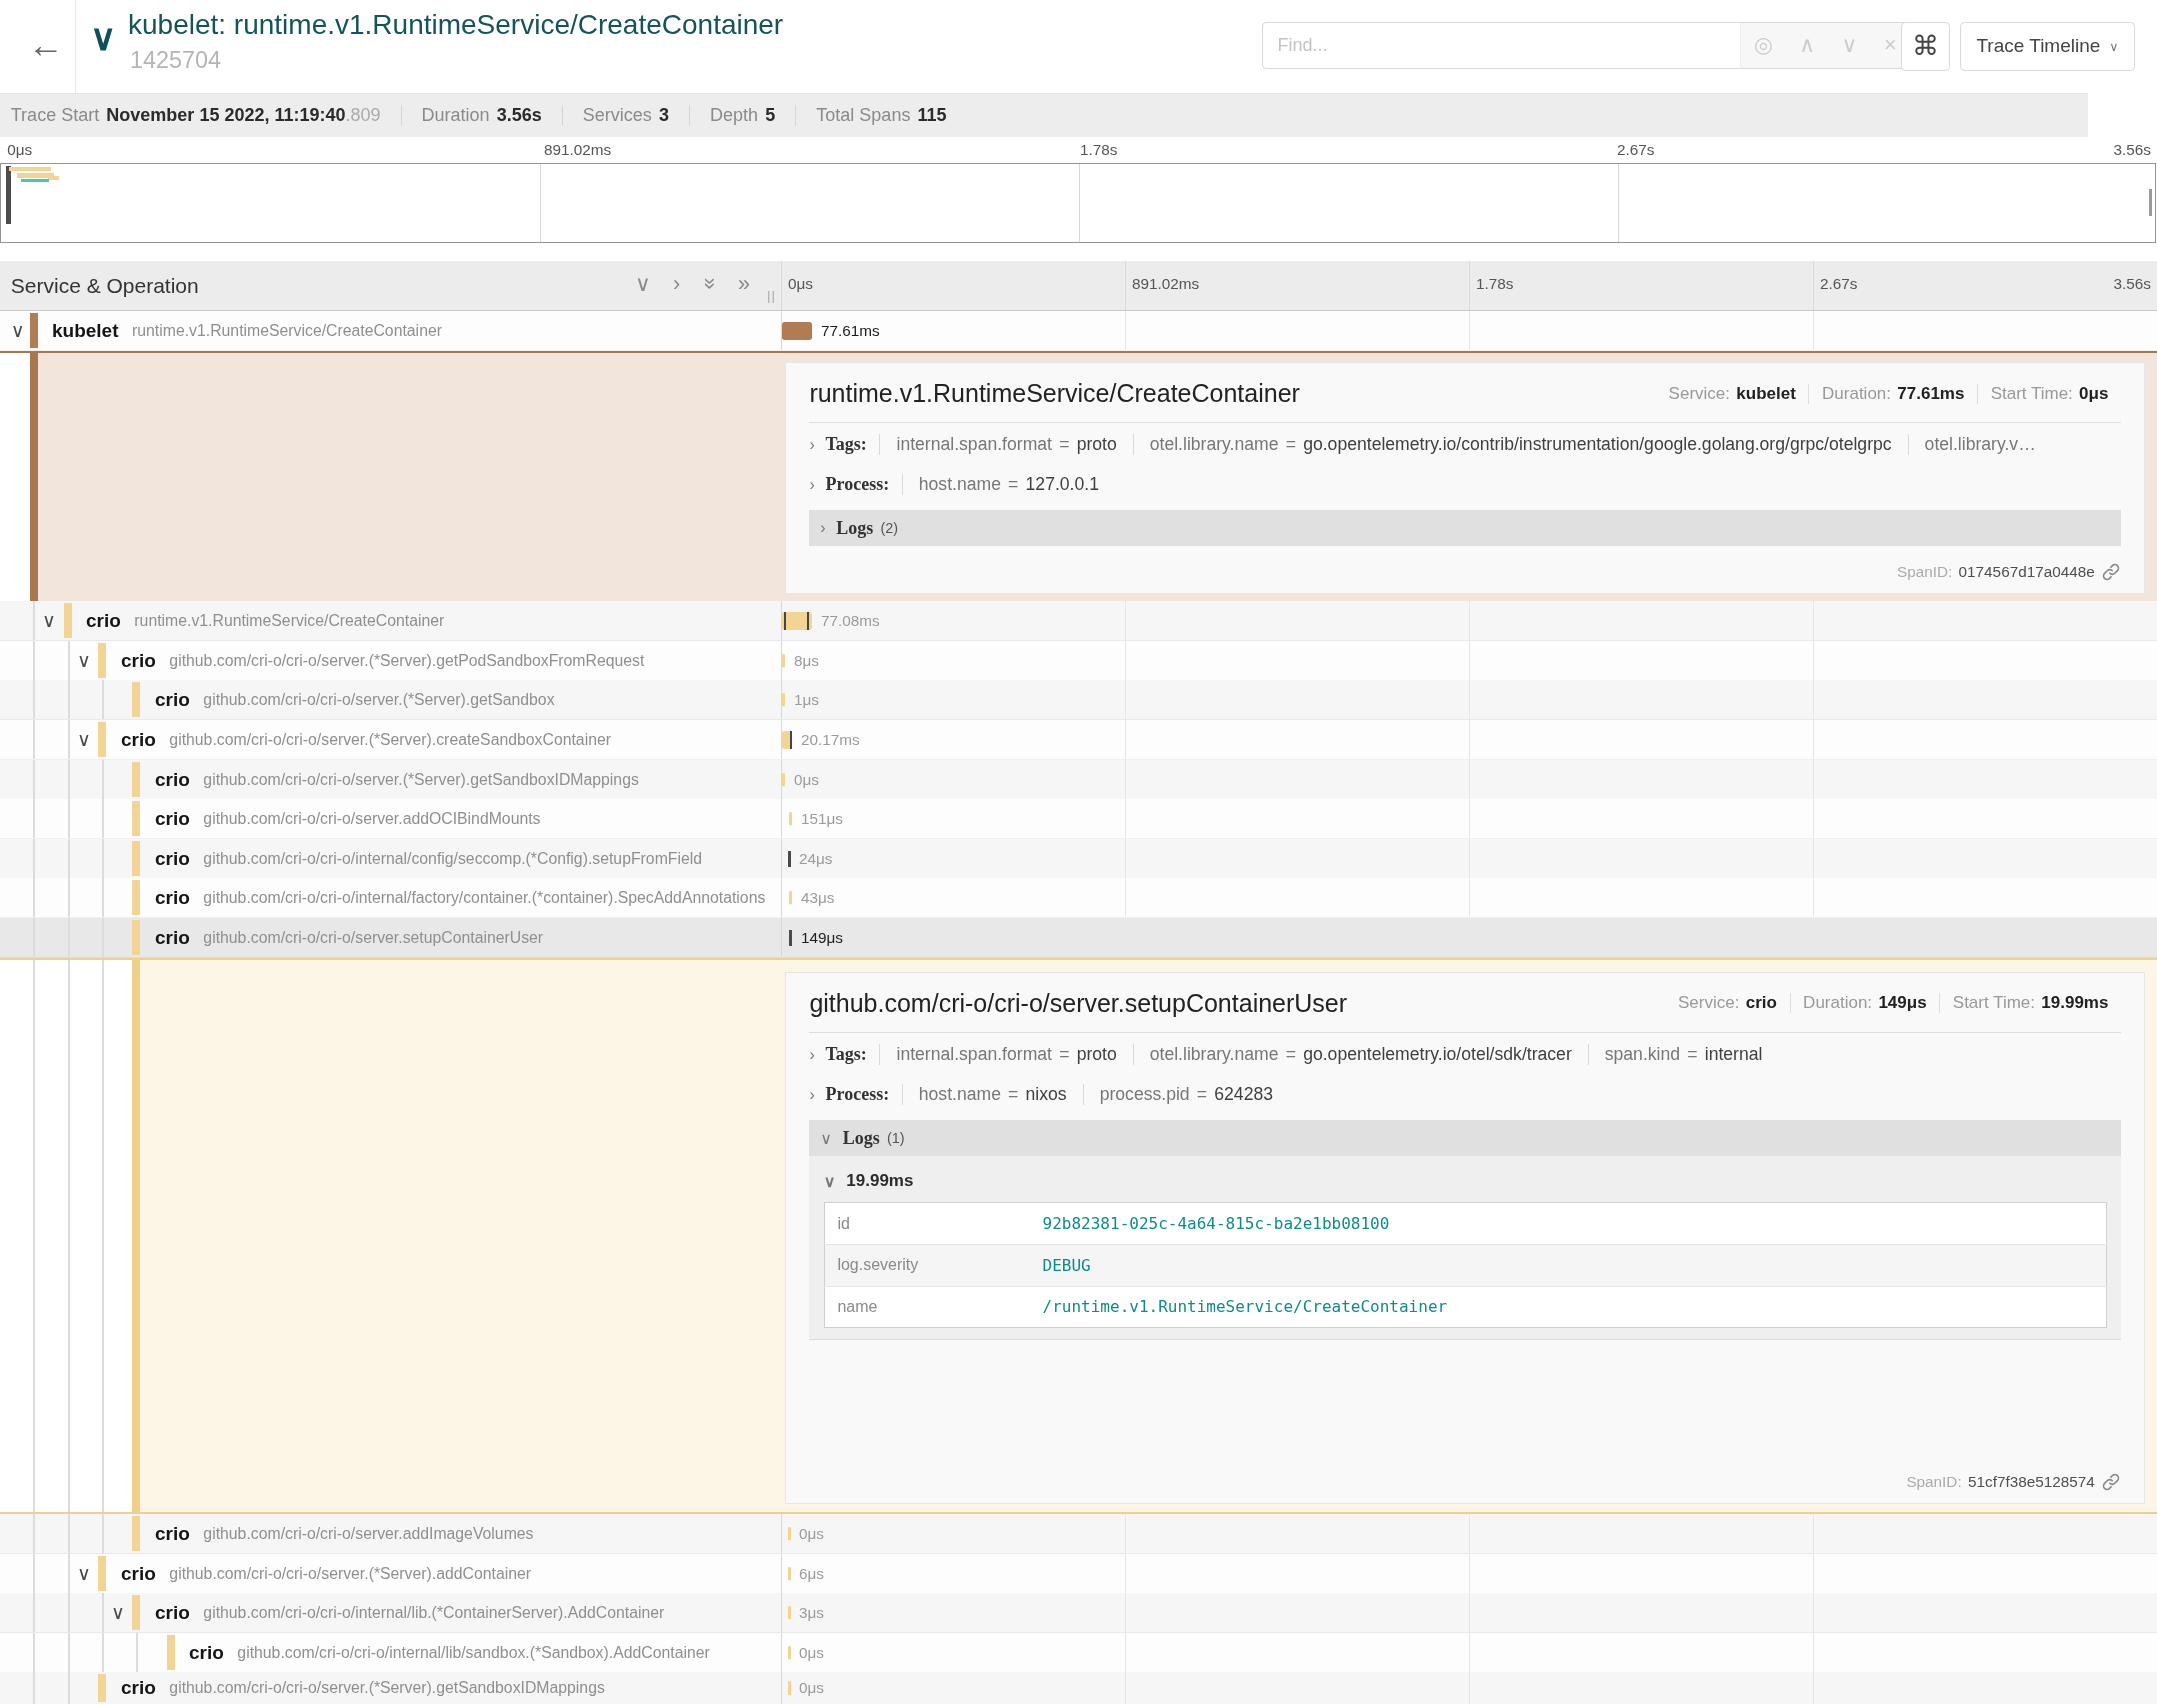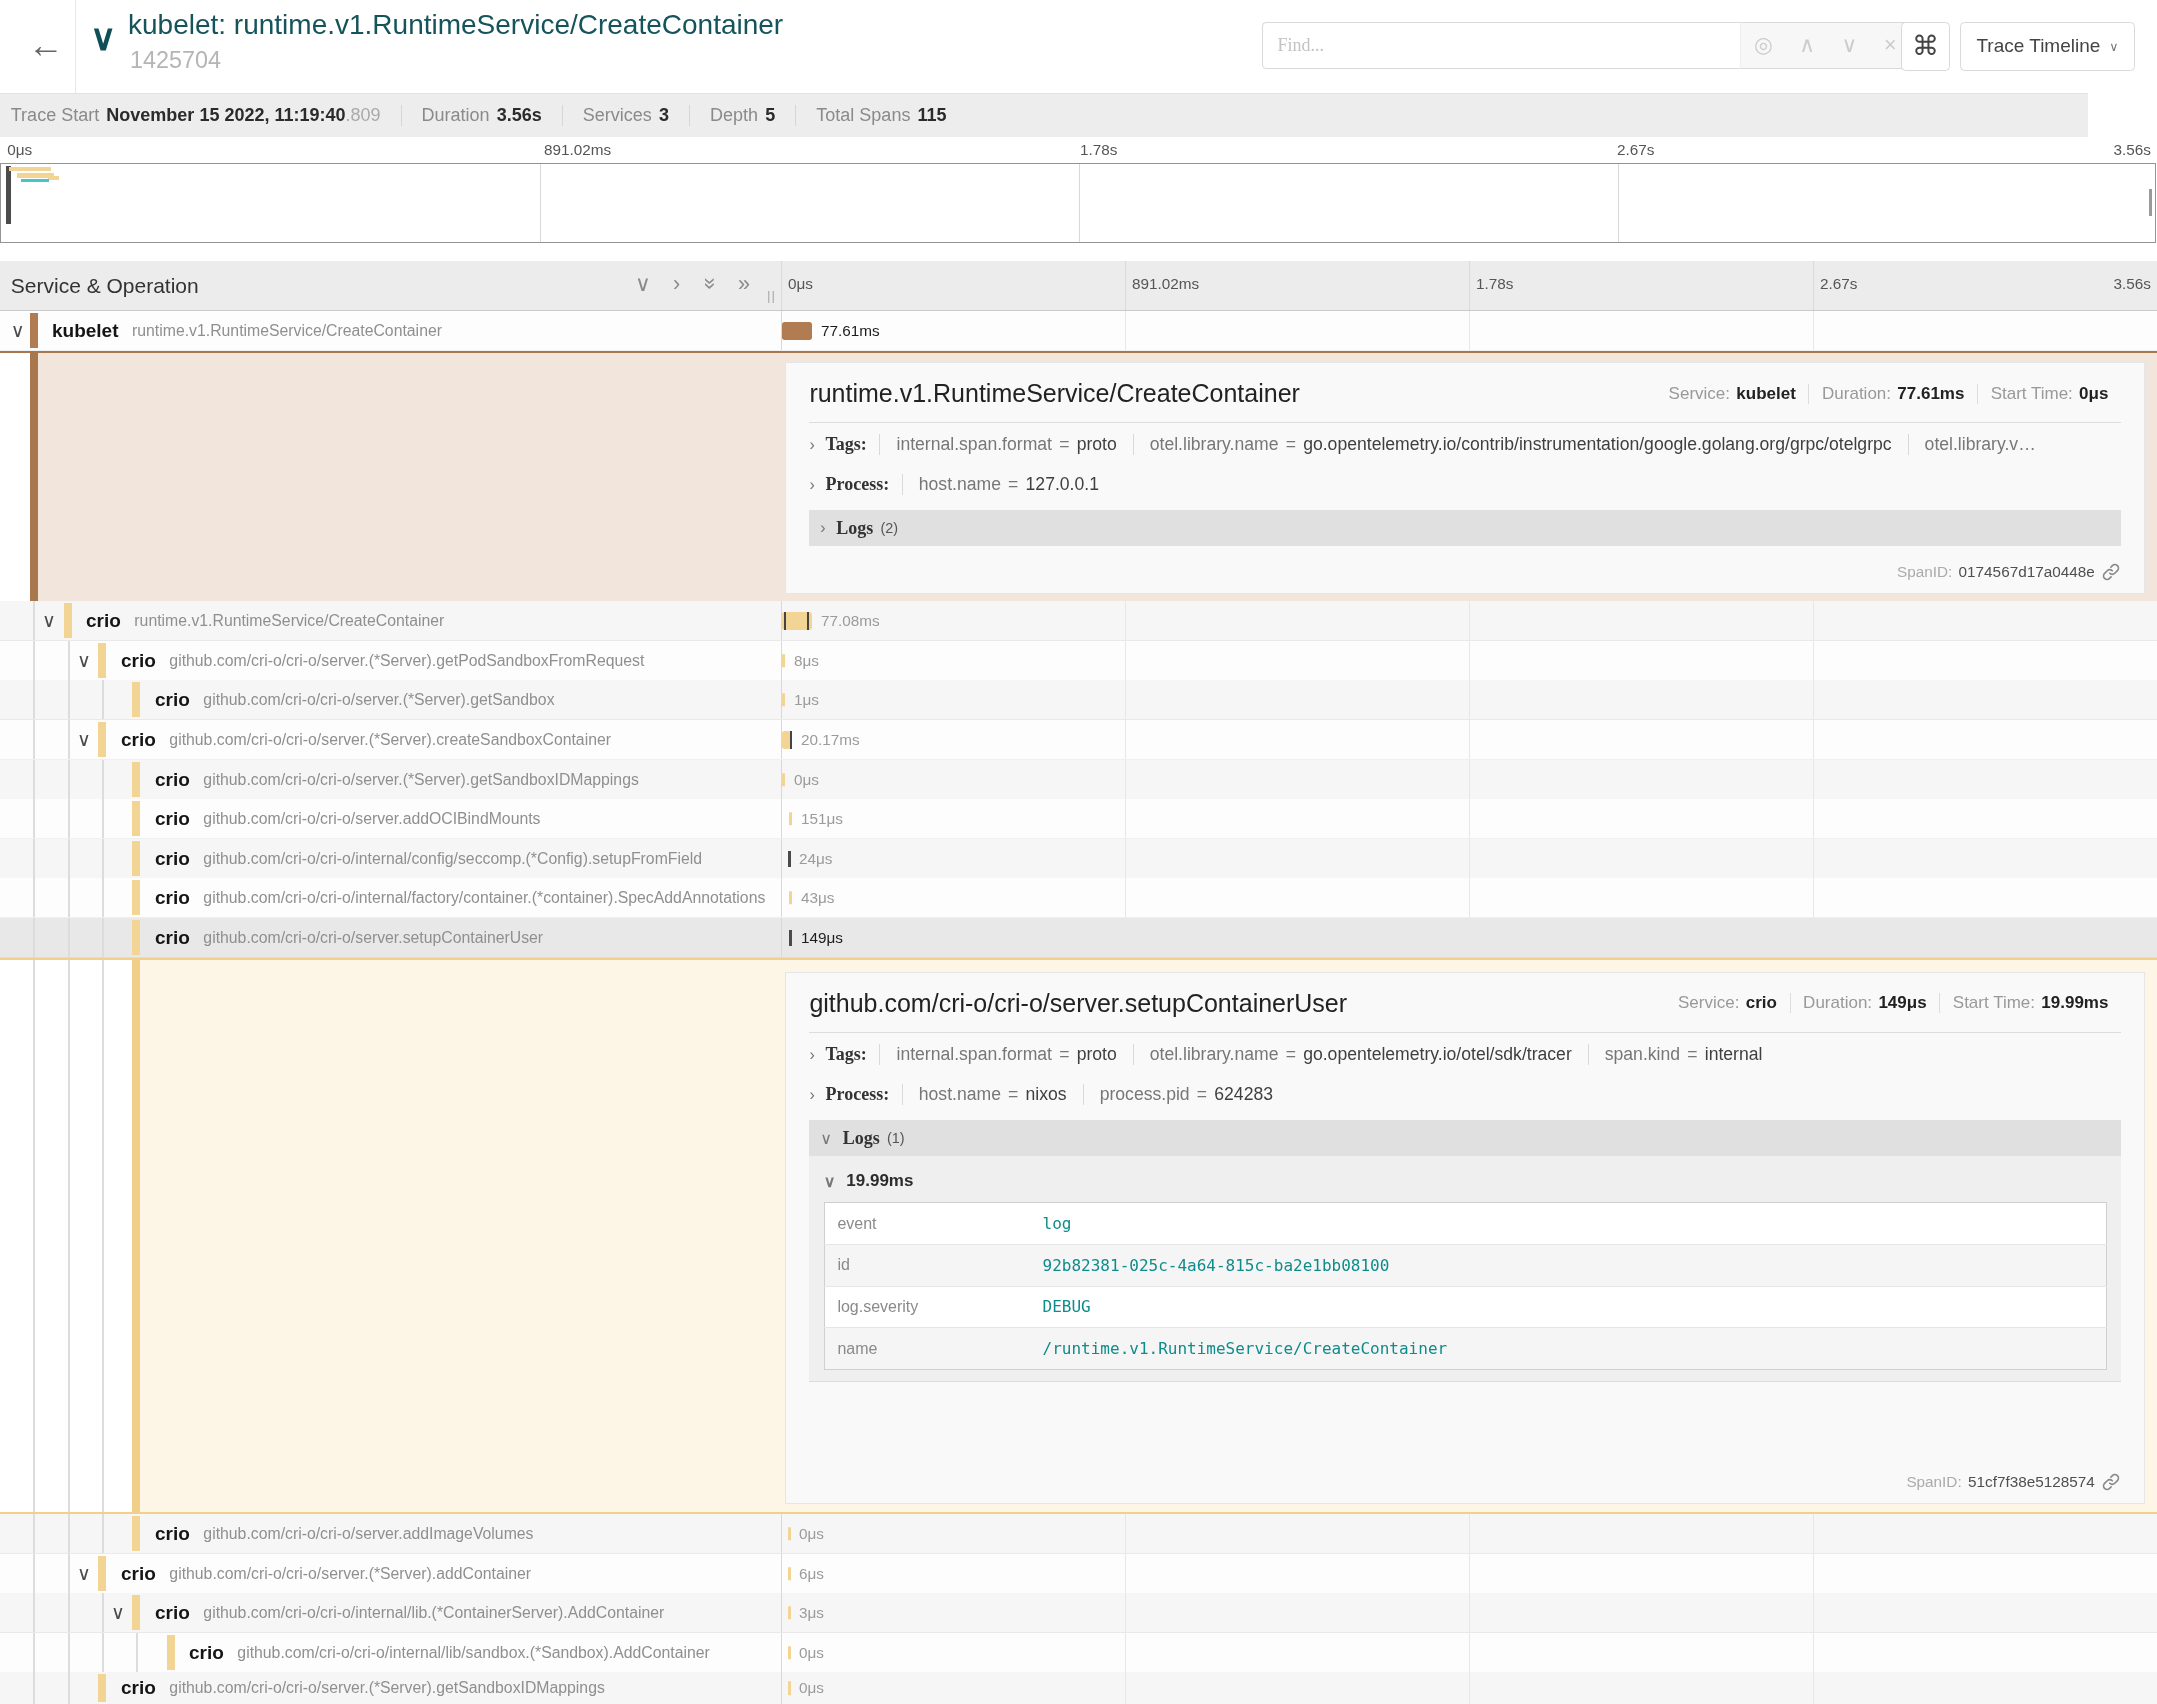--- a/index.html
+++ b/index.html
@@ -8,21 +8,21 @@
 
   
   #topbar{position:absolute;top:0;left:0;width:2158px;height:93px;background:#fff;}
   #back-btn{position:absolute;left:20px;top:16px;width:52px;height:58px;display:flex;align-items:center;justify-content:center;font-size:36px;color:#666;cursor:pointer;}
   #topbar .vdiv{position:absolute;left:75px;top:0;width:0.9px;height:93px;background:#e8e8e8;}
   #title-chevron{position:absolute;left:90px;top:20px;font-size:36px;font-weight:700;color:#0e4f58;line-height:36px;}
   #trace-title{position:absolute;left:128px;top:9px;font-size:28px;font-weight:500;color:#15545a;text-decoration-color:#15545a;white-space:nowrap;}
   #trace-id{position:absolute;left:130px;top:47px;font-size:23.4px;color:#b5b5b5;}
 
   #findwrap{position:absolute;left:1262px;top:21.6px;height:47px;display:flex;}
-  #find-input{width:448px;height:45px;border:0.9px solid #d9d9d9;border-right:none;border-radius:4.5px 0 0 4.5px;padding:0 14.4px;font-size:18px;color:#444;outline:none;background:#fff;font-family:Liberation Serif, serif;}
+  #find-input{width:448px;height:45px;border:0.9px solid #d9d9d9;border-right:none;border-radius:4.5px 0 0 4.5px;padding:0 14.4px;font-size:18px;color:#444;outline:none;background:#fff;font-family:Liberation Sans, sans-serif;}
   #find-input::placeholder{color:#c3c3c3;}
   #find-tools{width:169px;height:45px;border:0.9px solid #d9d9d9;border-left:0.9px solid #eee;border-radius:0 4.5px 4.5px 0;background:#f7f7f7;display:flex;align-items:center;justify-content:space-around;color:#ccc;font-size:21.6px;}
   #find-tools span{cursor:pointer;}
   .sqbtn{position:absolute;top:21.6px;height:47px;border:0.9px solid #d9d9d9;border-radius:4.5px;background:#fff;display:flex;align-items:center;justify-content:center;color:#444;cursor:pointer;}
   #kbd-btn{left:1901px;width:47px;font-size:27px;}
   #view-btn{left:1960px;width:173px;font-size:19px;gap:9px;}
   #view-btn .caret{font-size:12.6px;color:#777;}
 
   
   #statsbar{position:absolute;top:93px;left:0;width:2088px;height:43px;background:#ededed;border-top:0.9px solid #e2e2e2;display:flex;align-items:center;font-size:18px;color:#8a8a8a;}
@@ -504,24 +504,20 @@
       <span class="sec-label" style="margin-right:0">Logs</span>
       <span class="cnt">(1)</span>
     </div>
     <div class="logscontent">
       <div class="logtime">
         <span class="acc-chev">∨</span>
         <span>19.99ms</span>
       </div>
       <table class="kv">
         <tbody>
-            <tr>
-              <td class="k">event</td>
-              <td class="v">log</td>
-            </tr>
         <tr>
               <td class="k">id</td>
               <td class="v">92b82381-025c-4a64-815c-ba2e1bb08100</td>
             </tr>
         <tr>
               <td class="k">log.severity</td>
               <td class="v">DEBUG</td>
             </tr>
         <tr>
               <td class="k">name</td>

